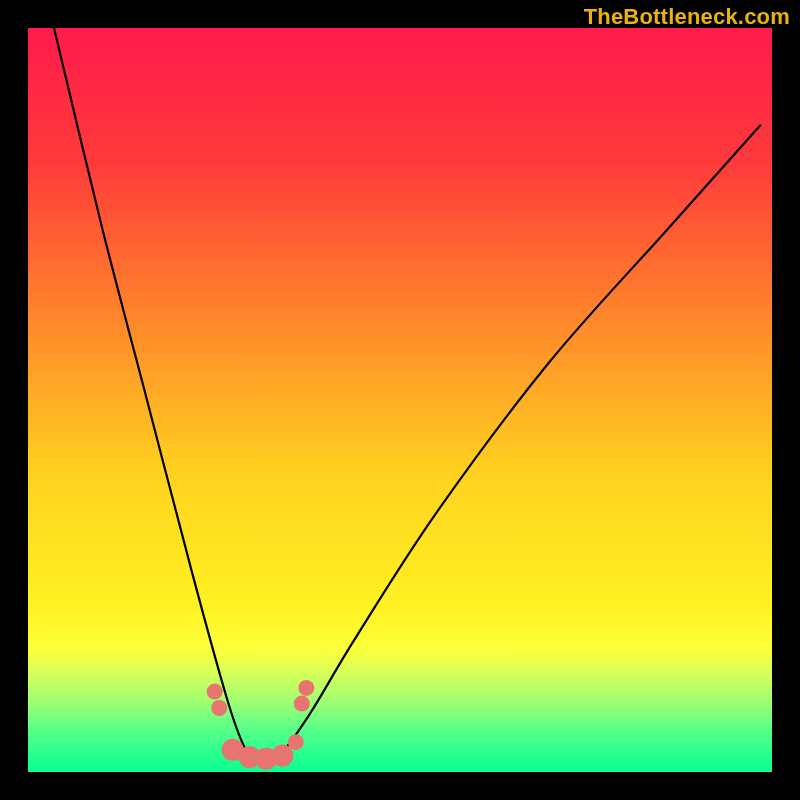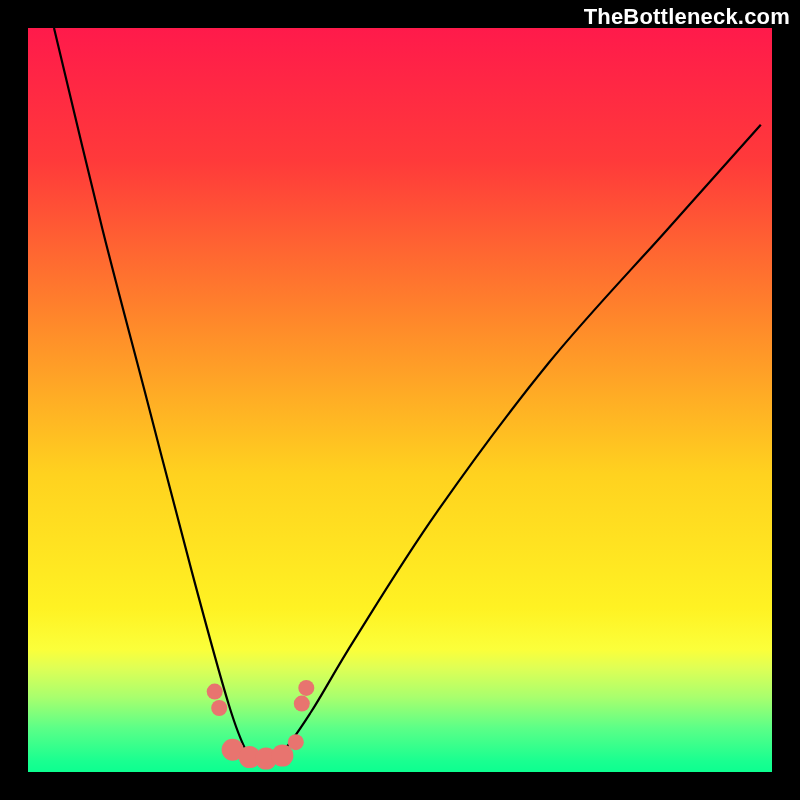--- a/index.html
+++ b/index.html
@@ -18,21 +18,21 @@
     height: 744px;
     background: #000;
   }
   .watermark {
     position: absolute;
     top: 4px;
     right: 10px;
     font-family: Arial, Helvetica, sans-serif;
     font-size: 22px;
     font-weight: 600;
-    color: #ffffff;
+    color: #eab308;
     letter-spacing: 0.2px;
     z-index: 10;
   }
   svg {
     display: block;
   }
 </style>
 </head>
 <body>
 

